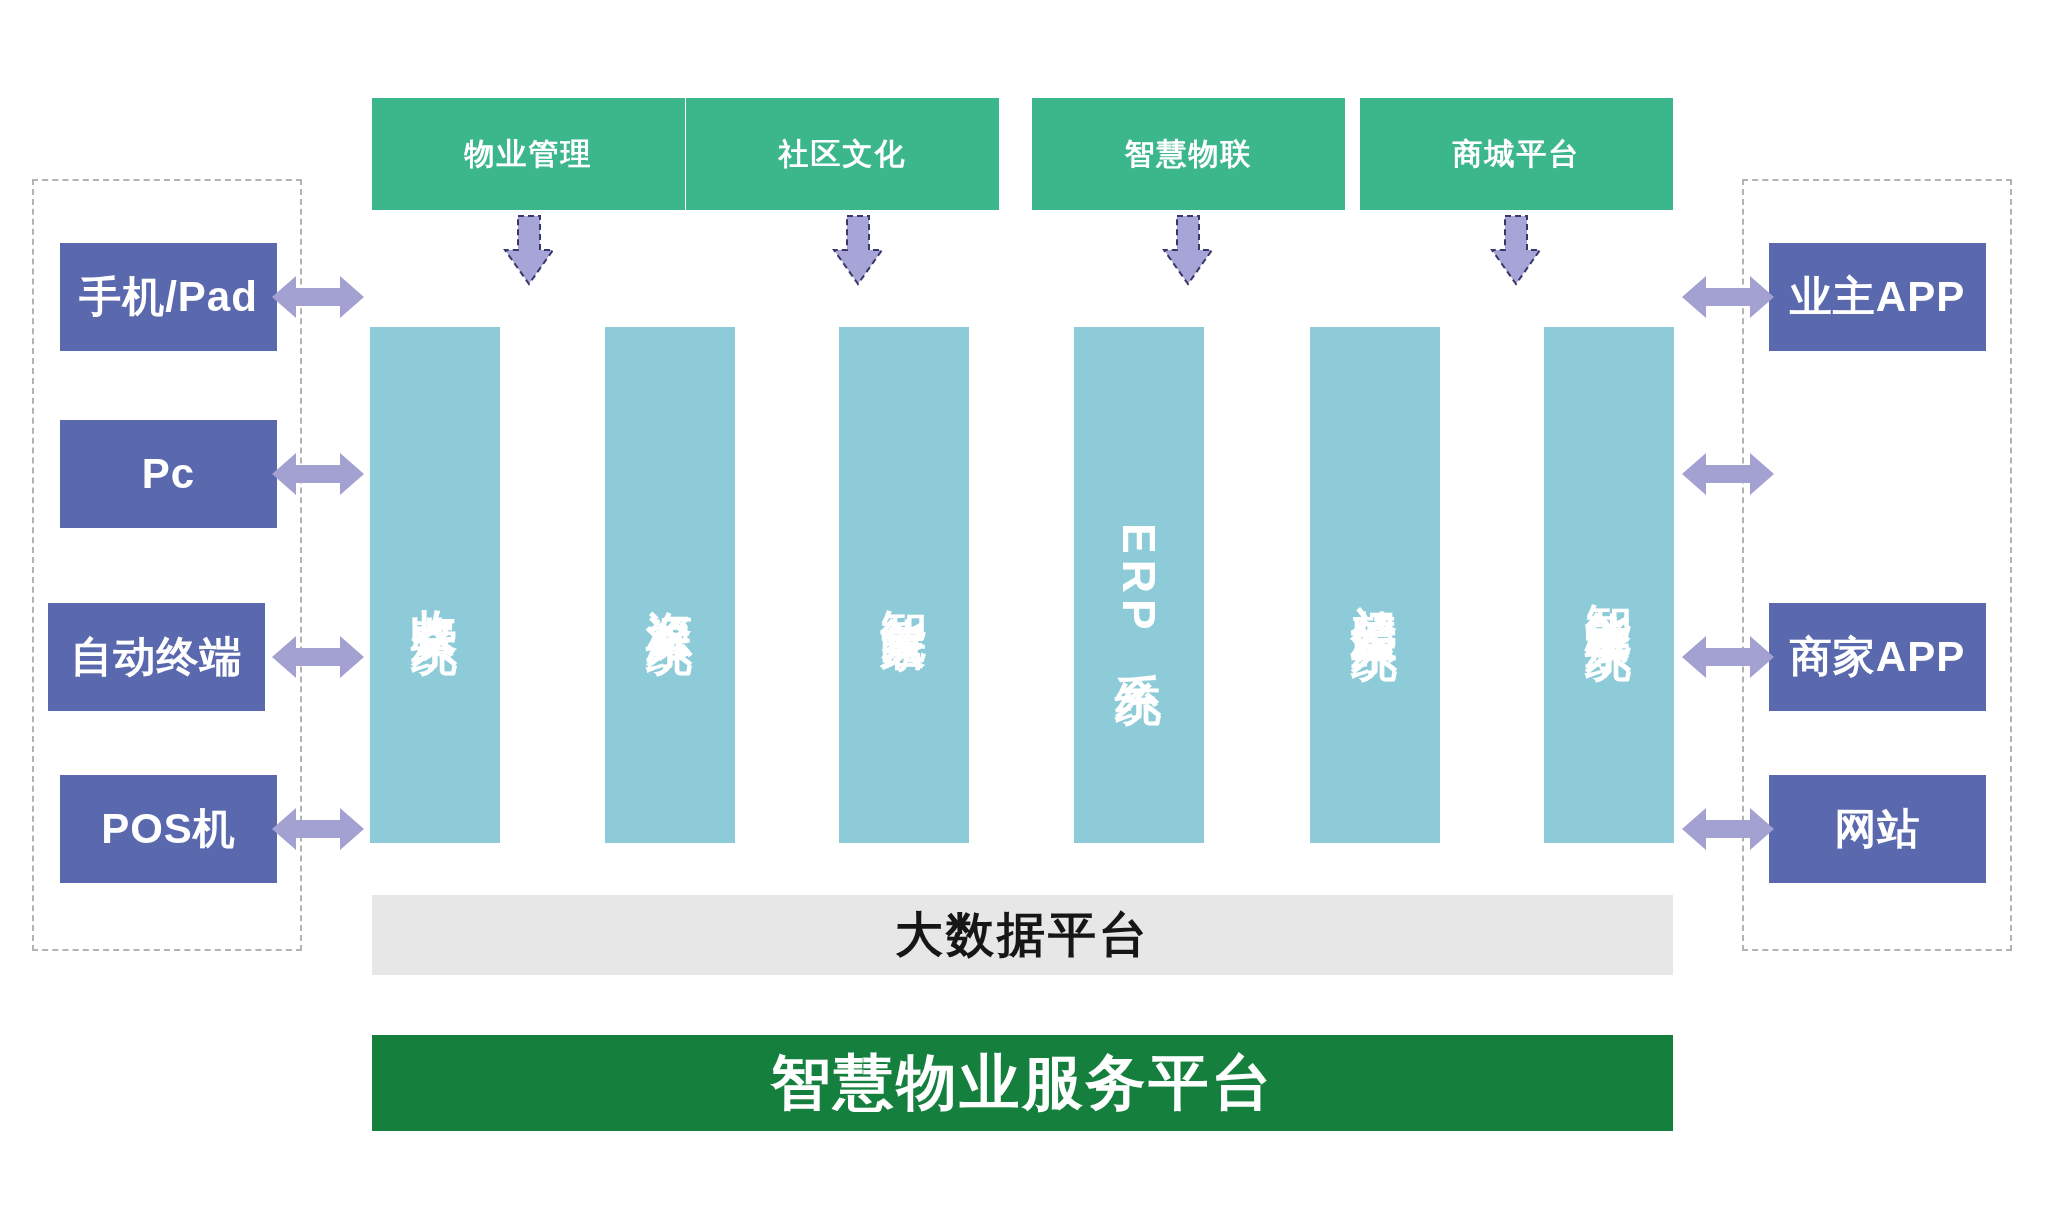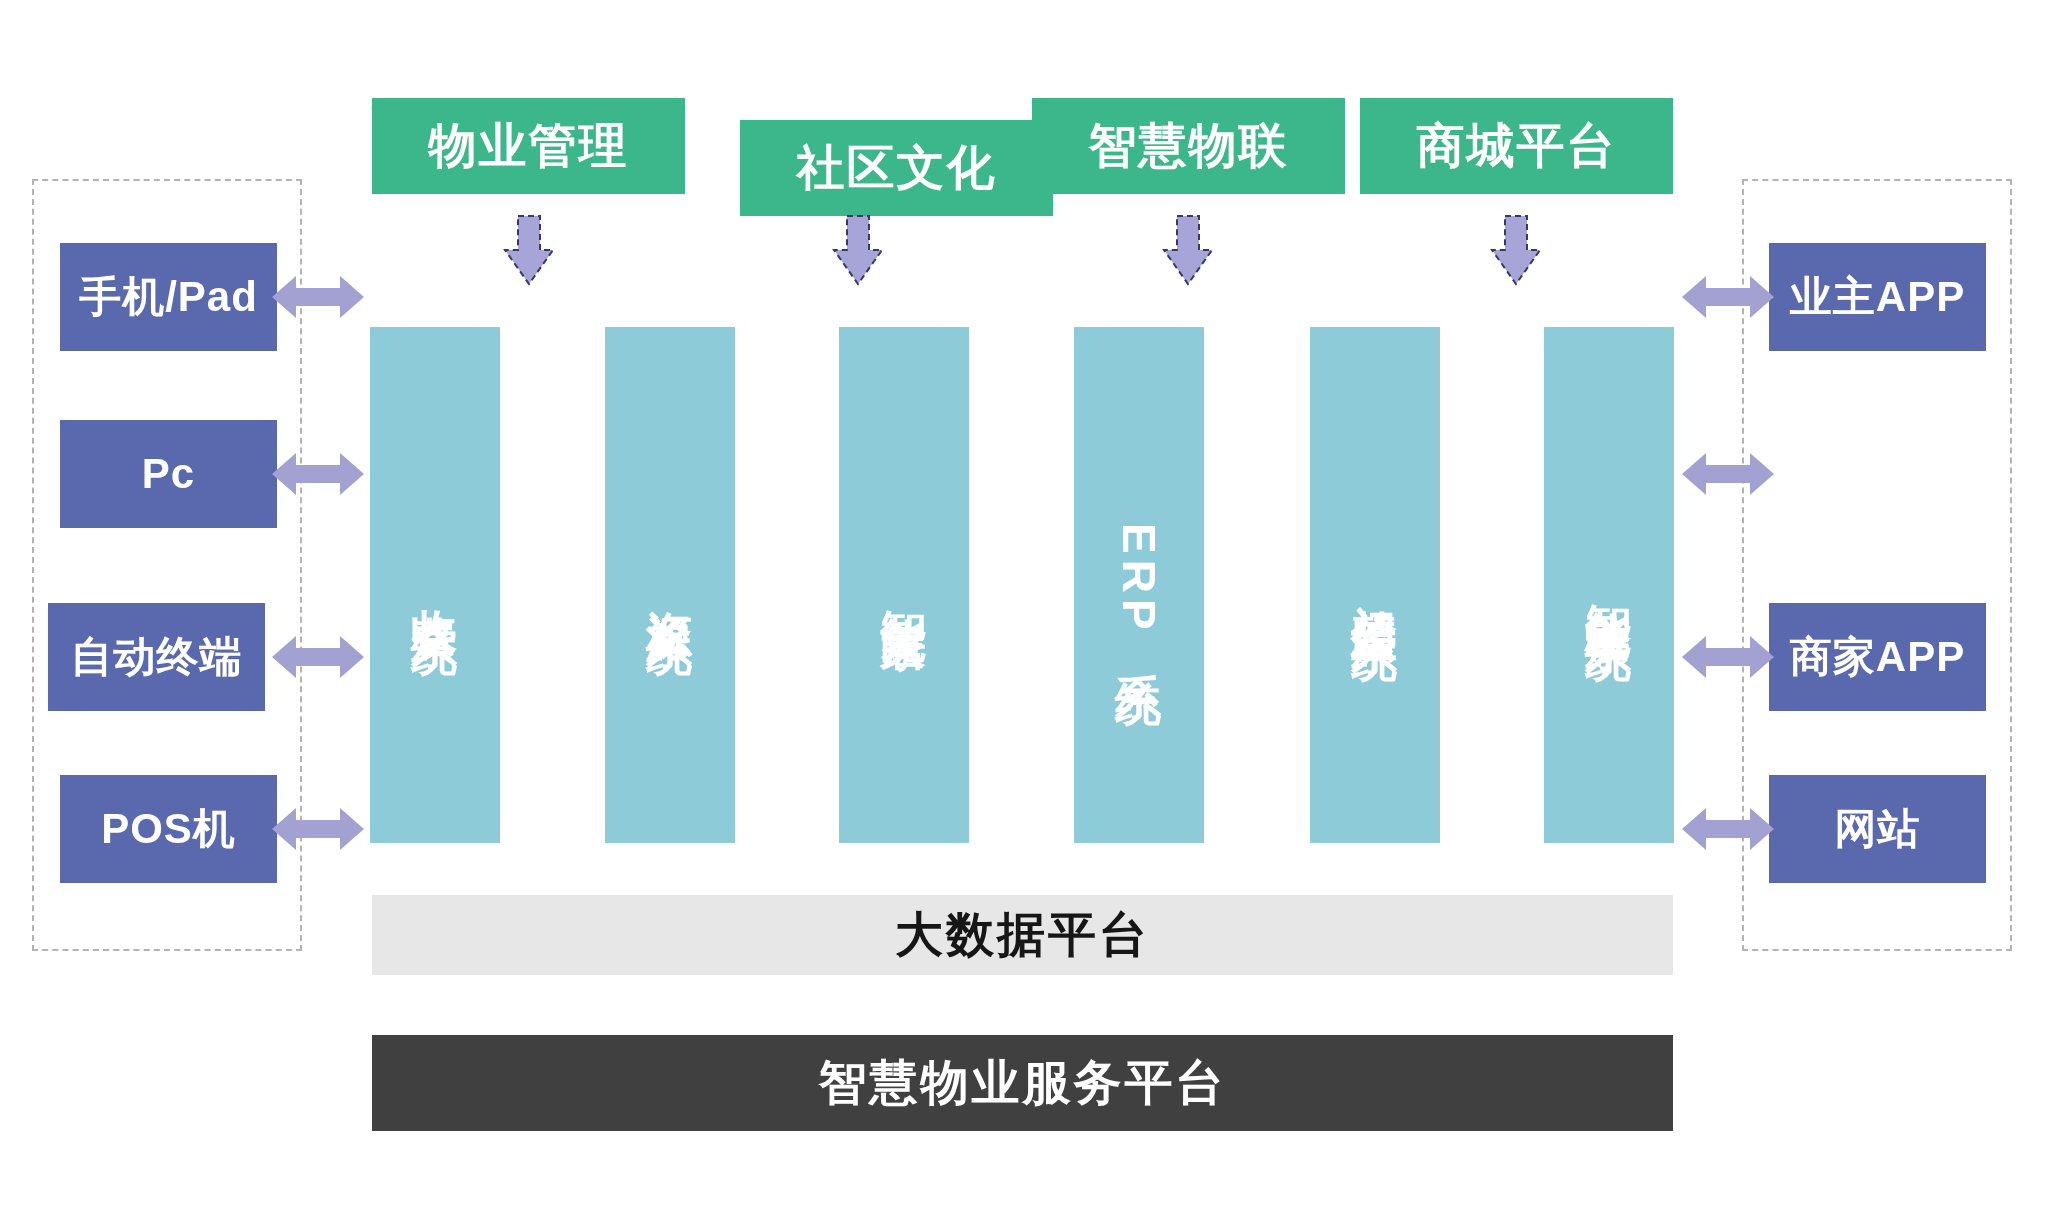--- a/index.html
+++ b/index.html
@@ -9,23 +9,23 @@
     background:#ffffff;
     font-family:"Liberation Sans","DejaVu Sans",sans-serif;
     overflow:hidden;
   }
   .abs{position:absolute;box-sizing:border-box;}
 
   
   .module{
     background:#3cb68b;
     color:#ffffff;
-    font-size:48px;font-weight:bold;
-    display:flex;align-items:center;justify-content:center;
-    width:313px;height:96px;top:98px;
+    font-size:30px;font-weight:bold;
+    display:flex;align-items:center;justify-content:center;
+    width:313px;height:112px;top:98px;
     letter-spacing:2px;
   }
 
   
   .dashed-group{
     border:2px dashed #b3b3b3;
     width:270px;height:772px;top:179px;
     background:transparent;
   }
 
@@ -54,33 +54,33 @@
     white-space:nowrap;
   }
 
   
   .bar{
     width:1301px;left:372px;
     display:flex;align-items:center;justify-content:center;
     font-weight:bold;
   }
   .bar-gray{background:#e7e7e7;color:#161616;top:895px;height:80px;font-size:48px;letter-spacing:3px;}
-  .bar-purple{background:#404040;color:#ffffff;top:1035px;height:96px;font-size:48px;letter-spacing:3px;}
+  .bar-purple{background:#15803d;color:#ffffff;top:1035px;height:96px;font-size:60px;letter-spacing:3px;}
 
   .arrow-svg{display:block;}
 </style>
 </head>
 <body>
 
 <div class="canvas">
 
   <div class="abs module" style="left:372px;">
       <span>物业管理</span>
     </div>
-  <div class="abs module" style="left:740px;margin-top:22px;">
+  <div class="abs module" style="left:686px;">
       <span>社区文化</span>
     </div>
   <div class="abs module" style="left:1032px;">
       <span>智慧物联</span>
     </div>
   <div class="abs module" style="left:1360px;">
       <span>商城平台</span>
     </div>
 
   <div class="abs" style="left:501px;top:214px;">

